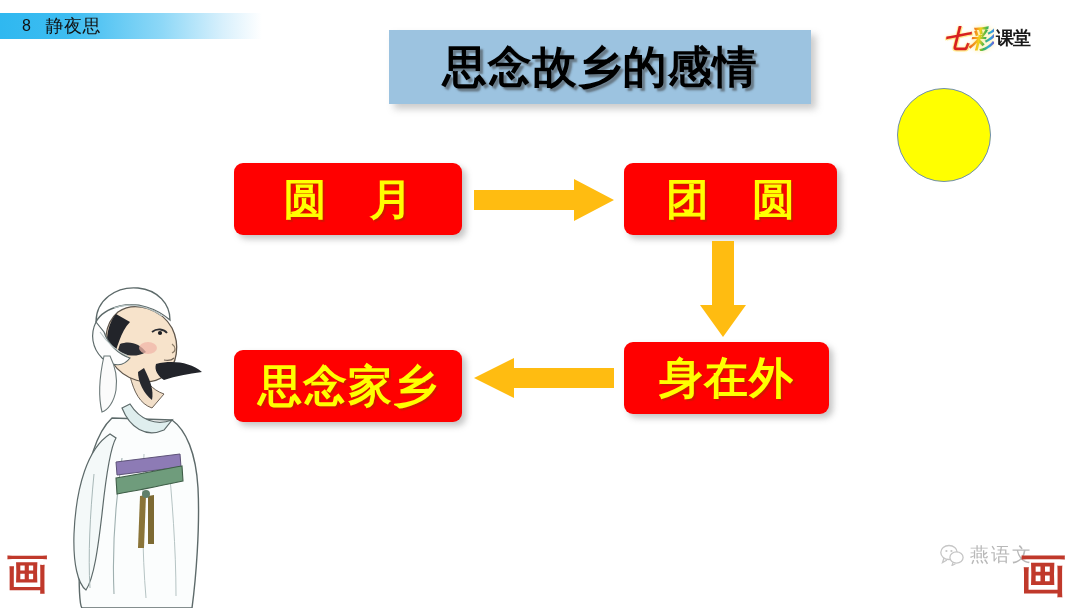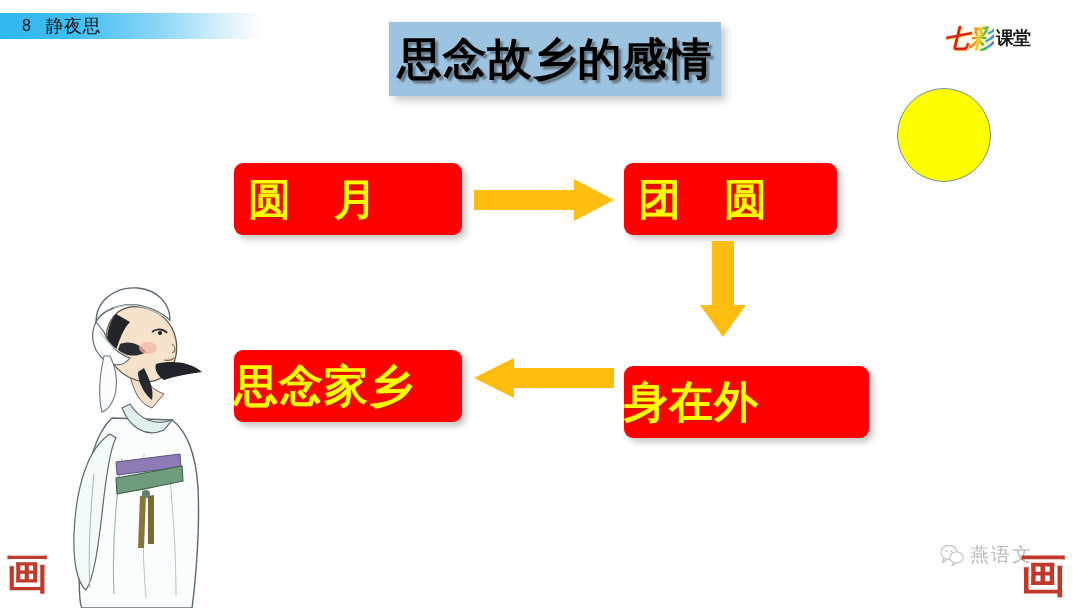--- a/index.html
+++ b/index.html
@@ -36,55 +36,55 @@
   .logo .cai{
     background:linear-gradient(100deg,#e8322a 0%,#f07c1c 22%,#f5d118 42%,#43b54a 62%,#2aa7e0 80%,#8b44c8 100%);
     -webkit-background-clip:text; background-clip:text; color:transparent;
     font-style:italic; margin-right:2px;
     filter:drop-shadow(0 0 2px rgba(255,233,138,.95));
   }
   .logo .ketang{ color:#1a1a1a; font-size:18px; letter-spacing:-1px; }
 
   
   .main-title{
-    position:absolute; left:389px; top:22px; width:332px; height:74px;
+    position:absolute; left:389px; top:30px; width:422px; height:74px;
     background:#9cc3e0;
     display:flex; align-items:center; justify-content:center;
     box-shadow:5px 5px 7px rgba(120,120,120,.38);
   }
   .main-title span{
     font-size:44px; font-weight:bold; color:#000; letter-spacing:1px;
     text-shadow:3px 3px 2px rgba(60,60,60,.55);
     font-family:"DejaVu Sans","Liberation Sans",sans-serif;
   }
 
   
   .moon{
     position:absolute; left:897px; top:88px; width:94px; height:94px;
     border-radius:50%; background:#ffff00; border:1.5px solid #6f8fb0;
   }
 
   
   .flow-box{
     position:absolute; background:#ff0000; border-radius:9px;
-    display:flex; align-items:center; 
+    display:flex; align-items:center; justify-content:center;
     box-shadow:4px 4px 6px rgba(110,110,110,.4);
   }
   .flow-box span{
     color:#ffff00; font-weight:bold; line-height:1;
     text-shadow:2px 2px 1px rgba(130,60,0,.35);
     font-family:"DejaVu Sans","Liberation Sans",sans-serif;
   }
   #box-yuanyue{ left:234px; top:163px; width:228px; height:72px; }
   #box-yuanyue span{ font-size:43px; letter-spacing:14px; padding-left:14px; }
   #box-tuanyuan{ left:624px; top:163px; width:213px; height:72px; }
   #box-tuanyuan span{ font-size:43px; letter-spacing:14px; padding-left:14px; }
   #box-sinian{ left:234px; top:350px; width:228px; height:72px; }
   #box-sinian span{ font-size:44px; letter-spacing:1px; }
-  #box-shenzai{ left:624px; top:342px; width:245px; height:72px;margin-top:24px; }
+  #box-shenzai{ left:624px; top:342px; width:205px; height:72px; }
   #box-shenzai span{ font-size:44px; letter-spacing:1px; }
 
   
   .arrow{ position:absolute; }
   #arrow-right{ left:474px; top:179px; width:140px; height:42px; }
   #arrow-down { left:700px; top:241px; width:46px; height:96px; }
   #arrow-left { left:474px; top:358px; width:140px; height:40px; }
 
   
   .poet{ position:absolute; left:60px; top:248px; width:170px; height:360px; }

